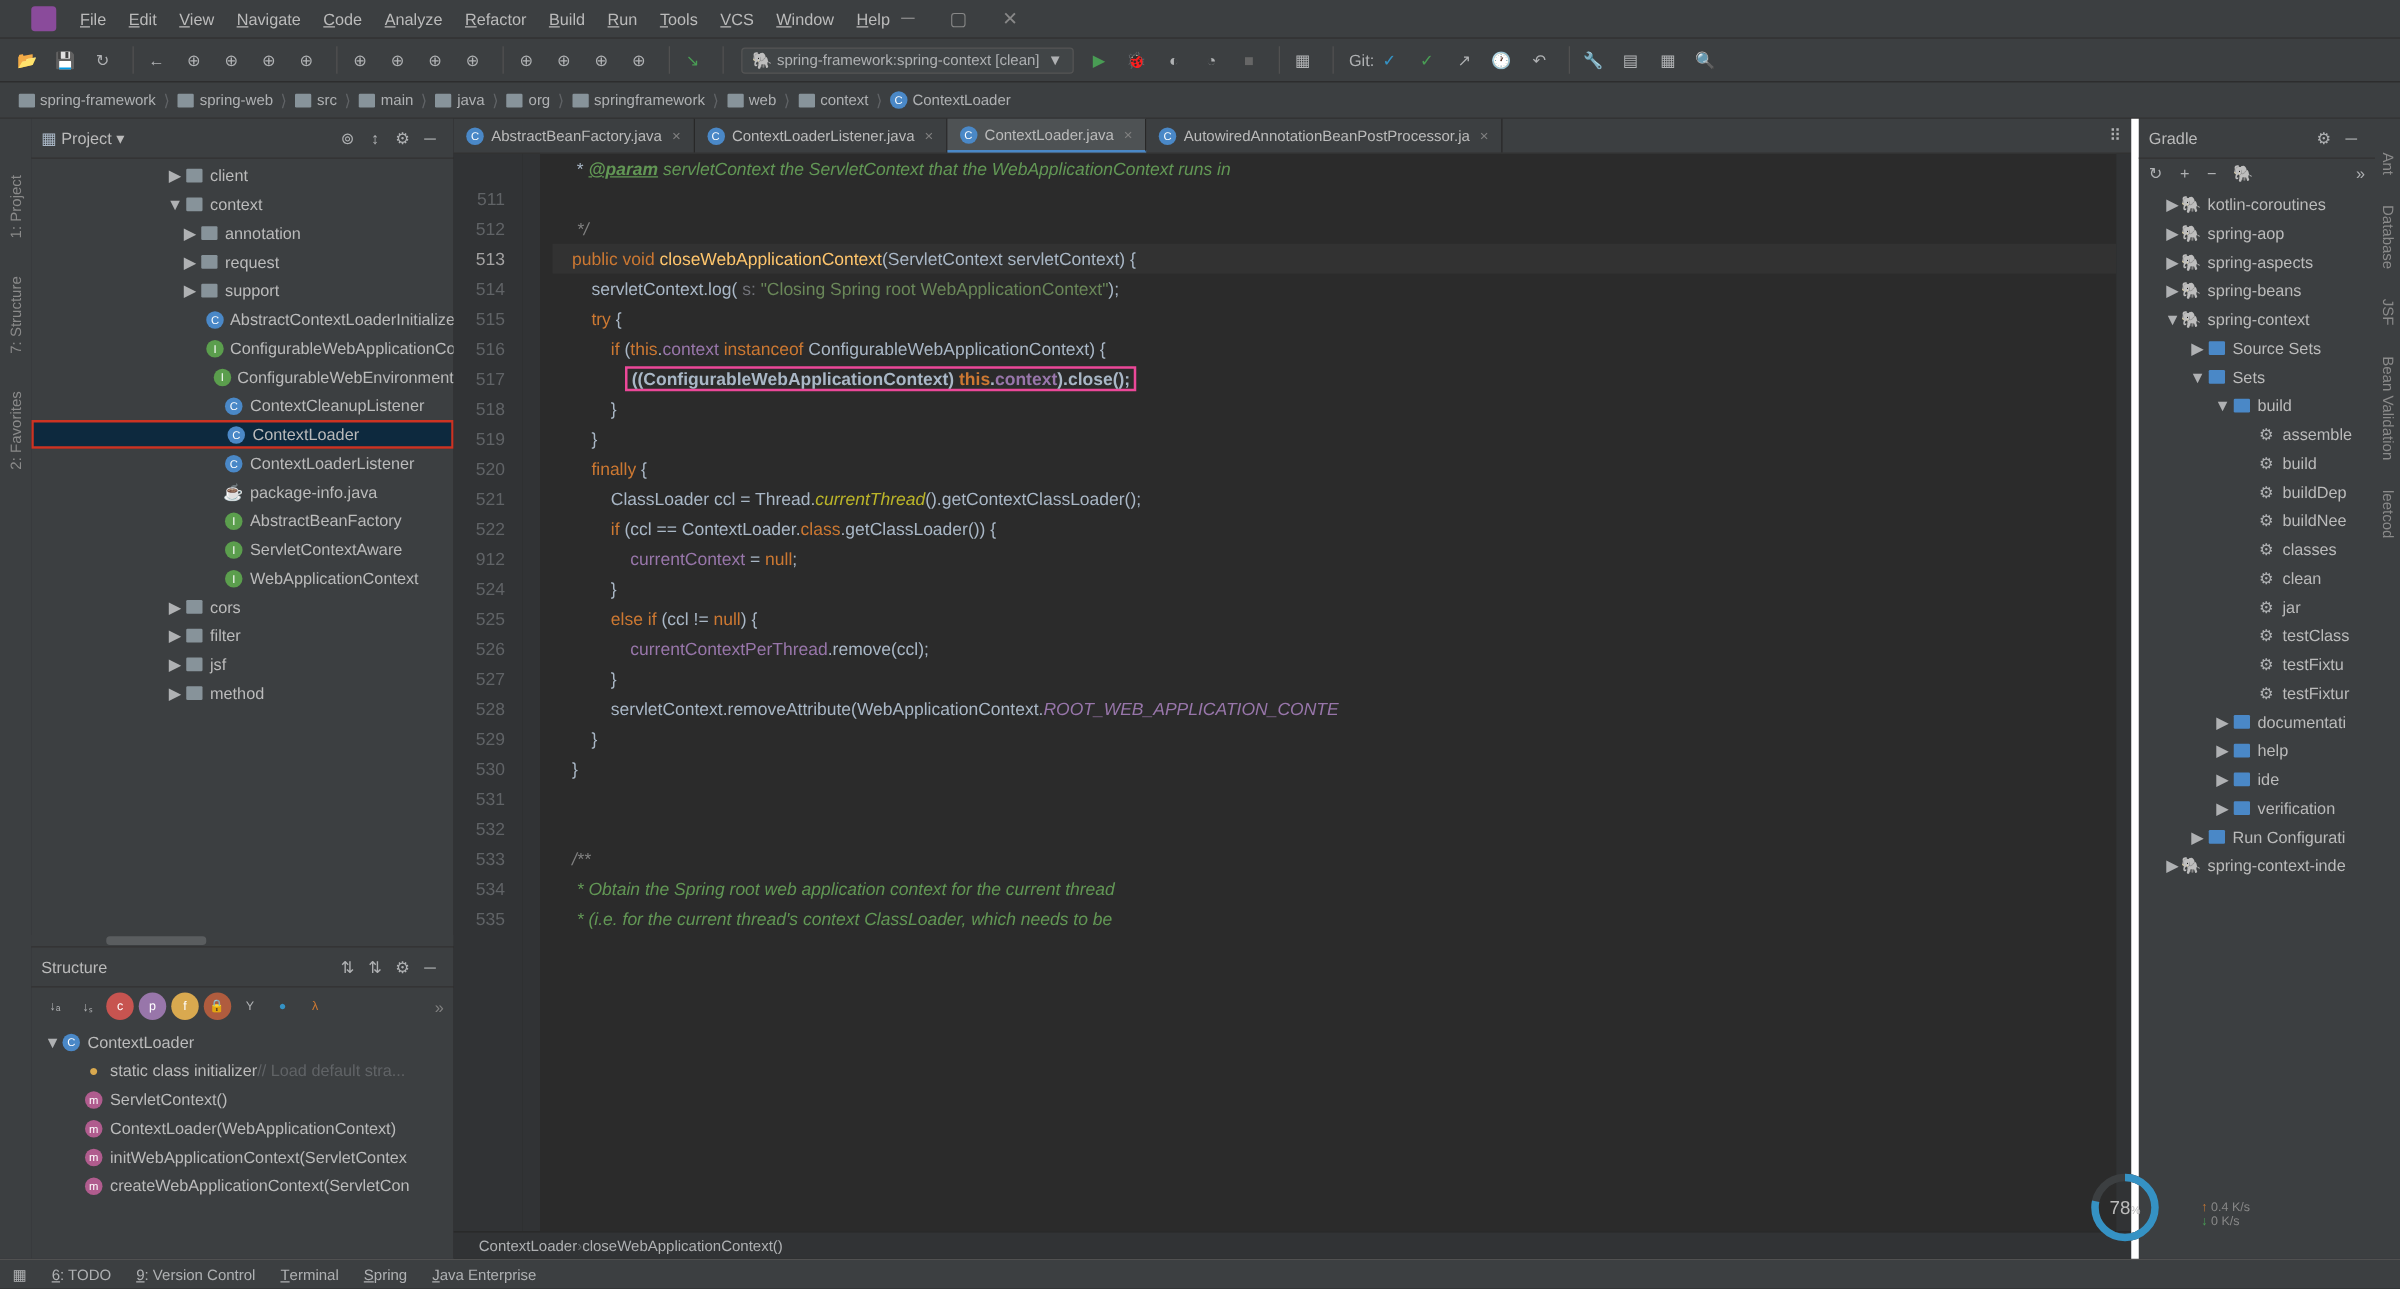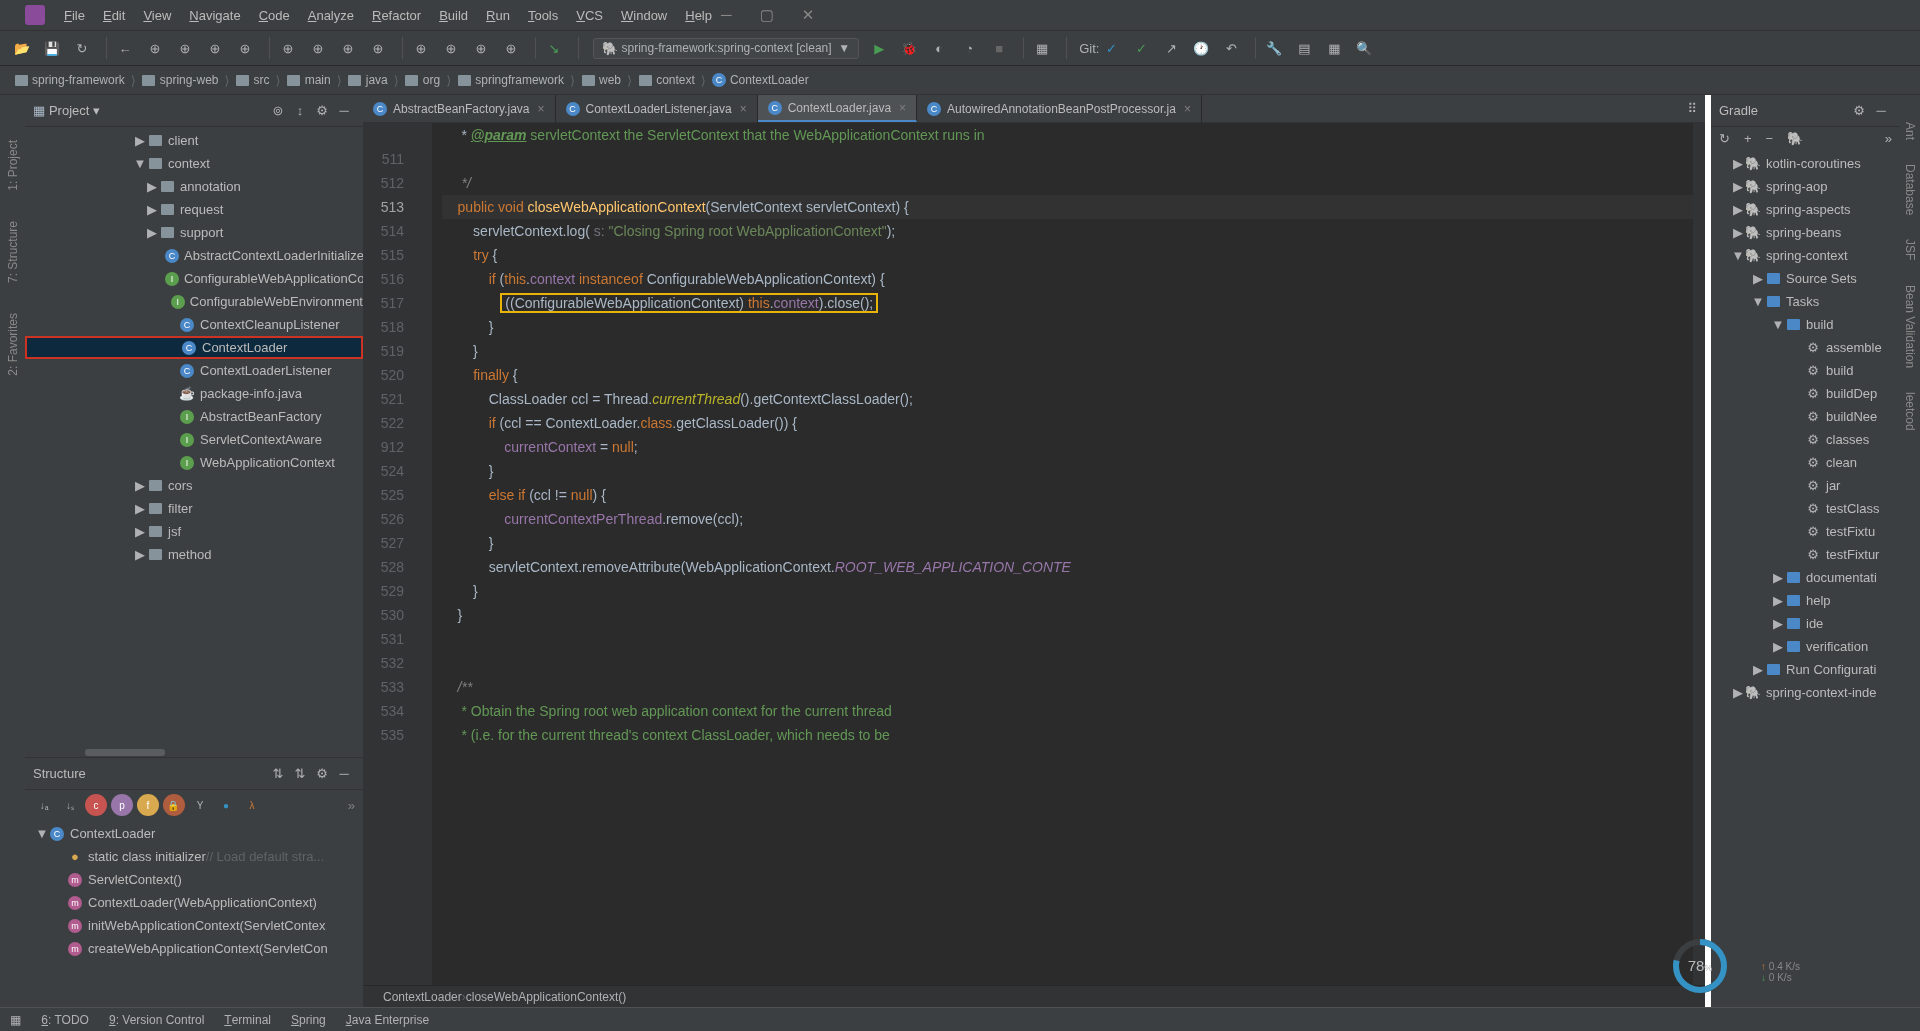--- a/index.html
+++ b/index.html
@@ -49,22 +49,22 @@
 .tab.active { background: #4e5254; border-bottom: 2px solid #4a88c7; }
 .tab-close { margin-left: 8px; color: #808080; }
 .tabutil { margin-left: auto; display: flex; align-items: center; padding-right: 8px; color: #afb1b3; }
 .code { flex: 1; display: flex; overflow: hidden; font-family: 'JetBrains Mono', Consolas, monospace; font-size: 14px; line-height: 24px; }
 .gutter { width: 55px; background: #313335; color: #606366; text-align: right; padding-right: 14px; }
 .gutter-fold { width: 14px; background: #313335; color: #606366; }
 .code-text { flex: 1; padding-left: 10px; white-space: pre; overflow: hidden; }
 .c-kw { color: #cc7832; } .c-str { color: #6a8759; } .c-com { color: #808080; font-style: italic; }
 .c-fn { color: #ffc66d; } .c-this { color: #cc7832; } .c-field { color: #9876aa; }
 .c-anno { color: #bbb529; font-style: italic; } .c-param { color: #72737a; } .c-const { color: #9876aa; font-style: italic; }
-.c-doc { color: #629755; } .c-doctag { color: #629755; font-weight: bold; text-decoration: underline; font-style: italic; }
-.highlight-box { border: 2px solid #eab308; padding: 0 3px; }
+.c-doc { color: #629755; font-style: italic; } .c-doctag { color: #629755; font-weight: bold; text-decoration: underline; font-style: italic; }
+.highlight-box { border: 2px solid #ec4899; padding: 0 3px; font-weight: bold; }
 .editor-status { height: 22px; display: flex; align-items: center; padding: 0 20px; color: #afb1b3; font-size: 12px; background: #313335; border-top: 1px solid #282828; }
 .errstrip { width: 12px; background: #313335; }
 .gradle-pane { width: 195px; background: #3c3f41; border-left: 6px solid #ffffff; display: flex; flex-direction: column; }
 .gtree { flex: 1; overflow: hidden; font-size: 13px; padding: 2px 0; }
 .gnode { display: flex; align-items: center; height: 23px; white-space: nowrap; cursor: pointer; }
 .statusbar { display: flex; align-items: center; height: 24px; background: #3c3f41; border-top: 1px solid #515151; padding: 0 10px; font-size: 12px; color: #afb1b3; }
 .sb-item { margin-right: 20px; display: flex; align-items: center; cursor: pointer; }
 .folder-ico { width: 13px; height: 11px; background: #87939a; border-radius: 1px; display: inline-block; }
 .class-ico { width: 14px; height: 14px; border-radius: 7px; background: #4a88c7; color: #fff; font-size: 9px; display: inline-flex; align-items: center; justify-content: center; }
 .iface-ico { width: 14px; height: 14px; border-radius: 7px; background: #5b9e4d; color: #fff; font-size: 9px; display: inline-flex; align-items: center; justify-content: center; }
@@ -545,21 +545,21 @@
           <span class="tree-icon">
             <span class="folder-ico" style="background:#4a88c7"></span>
           </span>
           <span class="tree-label">Source Sets</span>
         </div>
         <div class="gnode" style="padding-left: 40px;">
           <span class="tree-arrow">▼</span>
           <span class="tree-icon">
             <span class="folder-ico" style="background:#4a88c7"></span>
           </span>
-          <span class="tree-label">Tasks</span>
+          <span class="tree-label">Sets</span>
         </div>
         <div class="gnode" style="padding-left: 60px;">
           <span class="tree-arrow">▼</span>
           <span class="tree-icon">
             <span class="folder-ico" style="background:#4a88c7"></span>
           </span>
           <span class="tree-label">build</span>
         </div>
         <div class="gnode" style="padding-left: 80px;">
           <span class="tree-arrow"></span>

